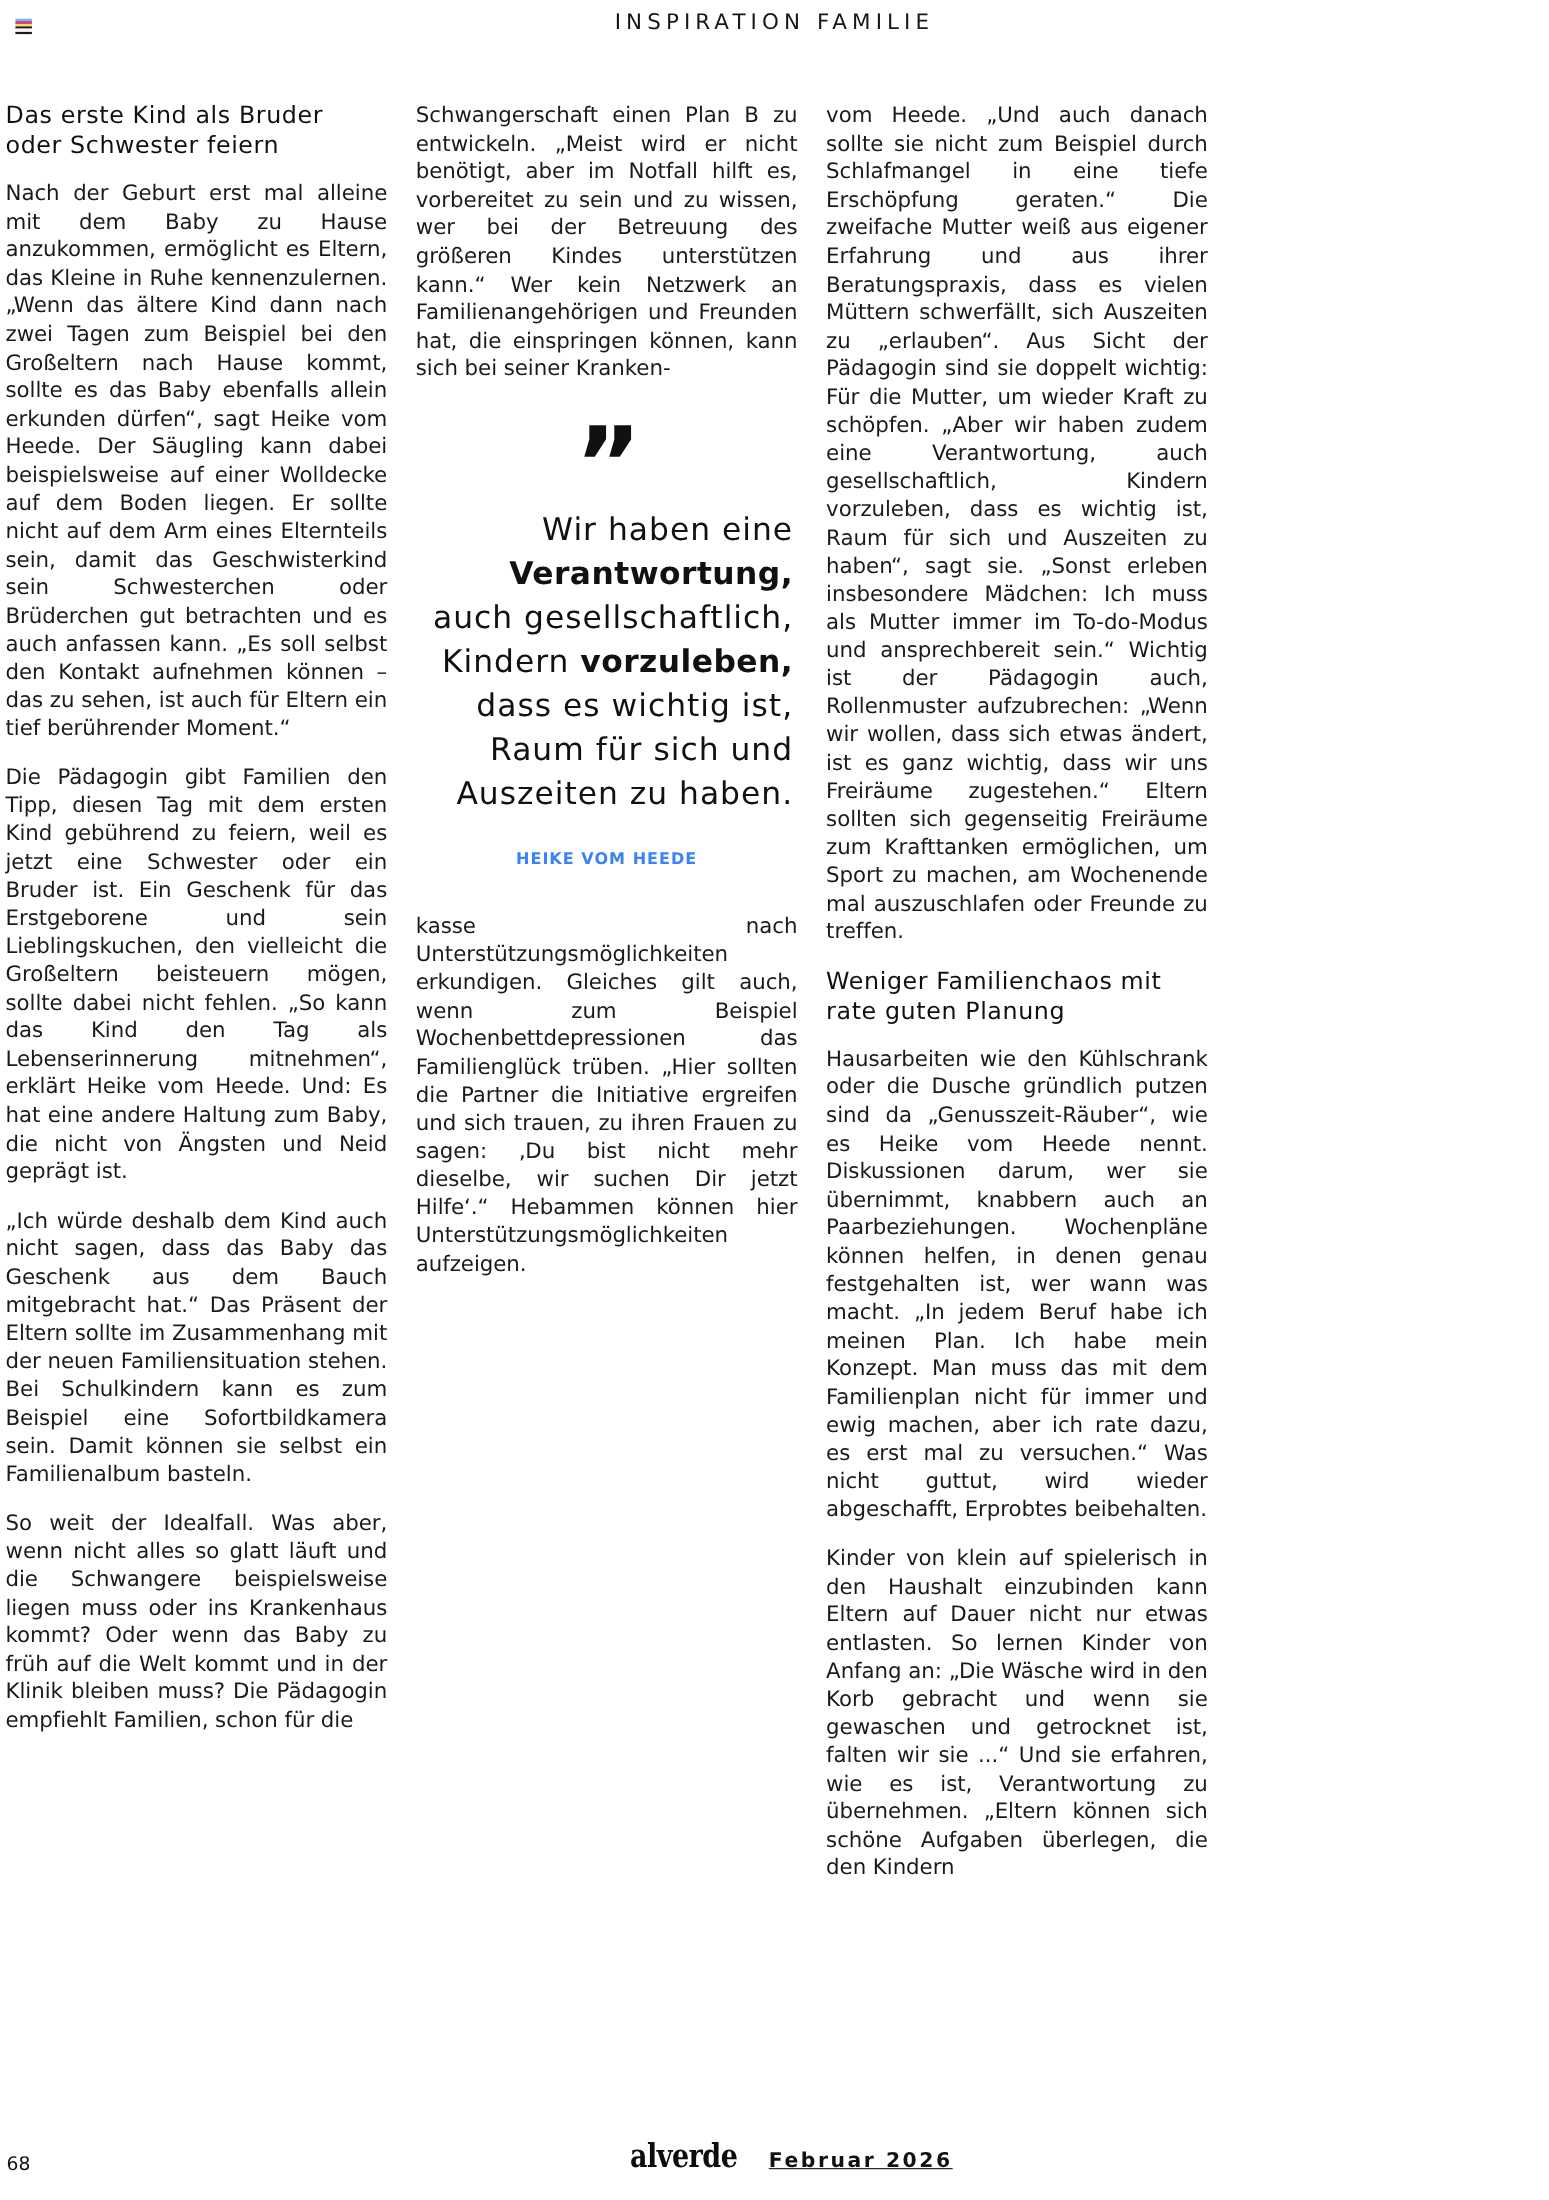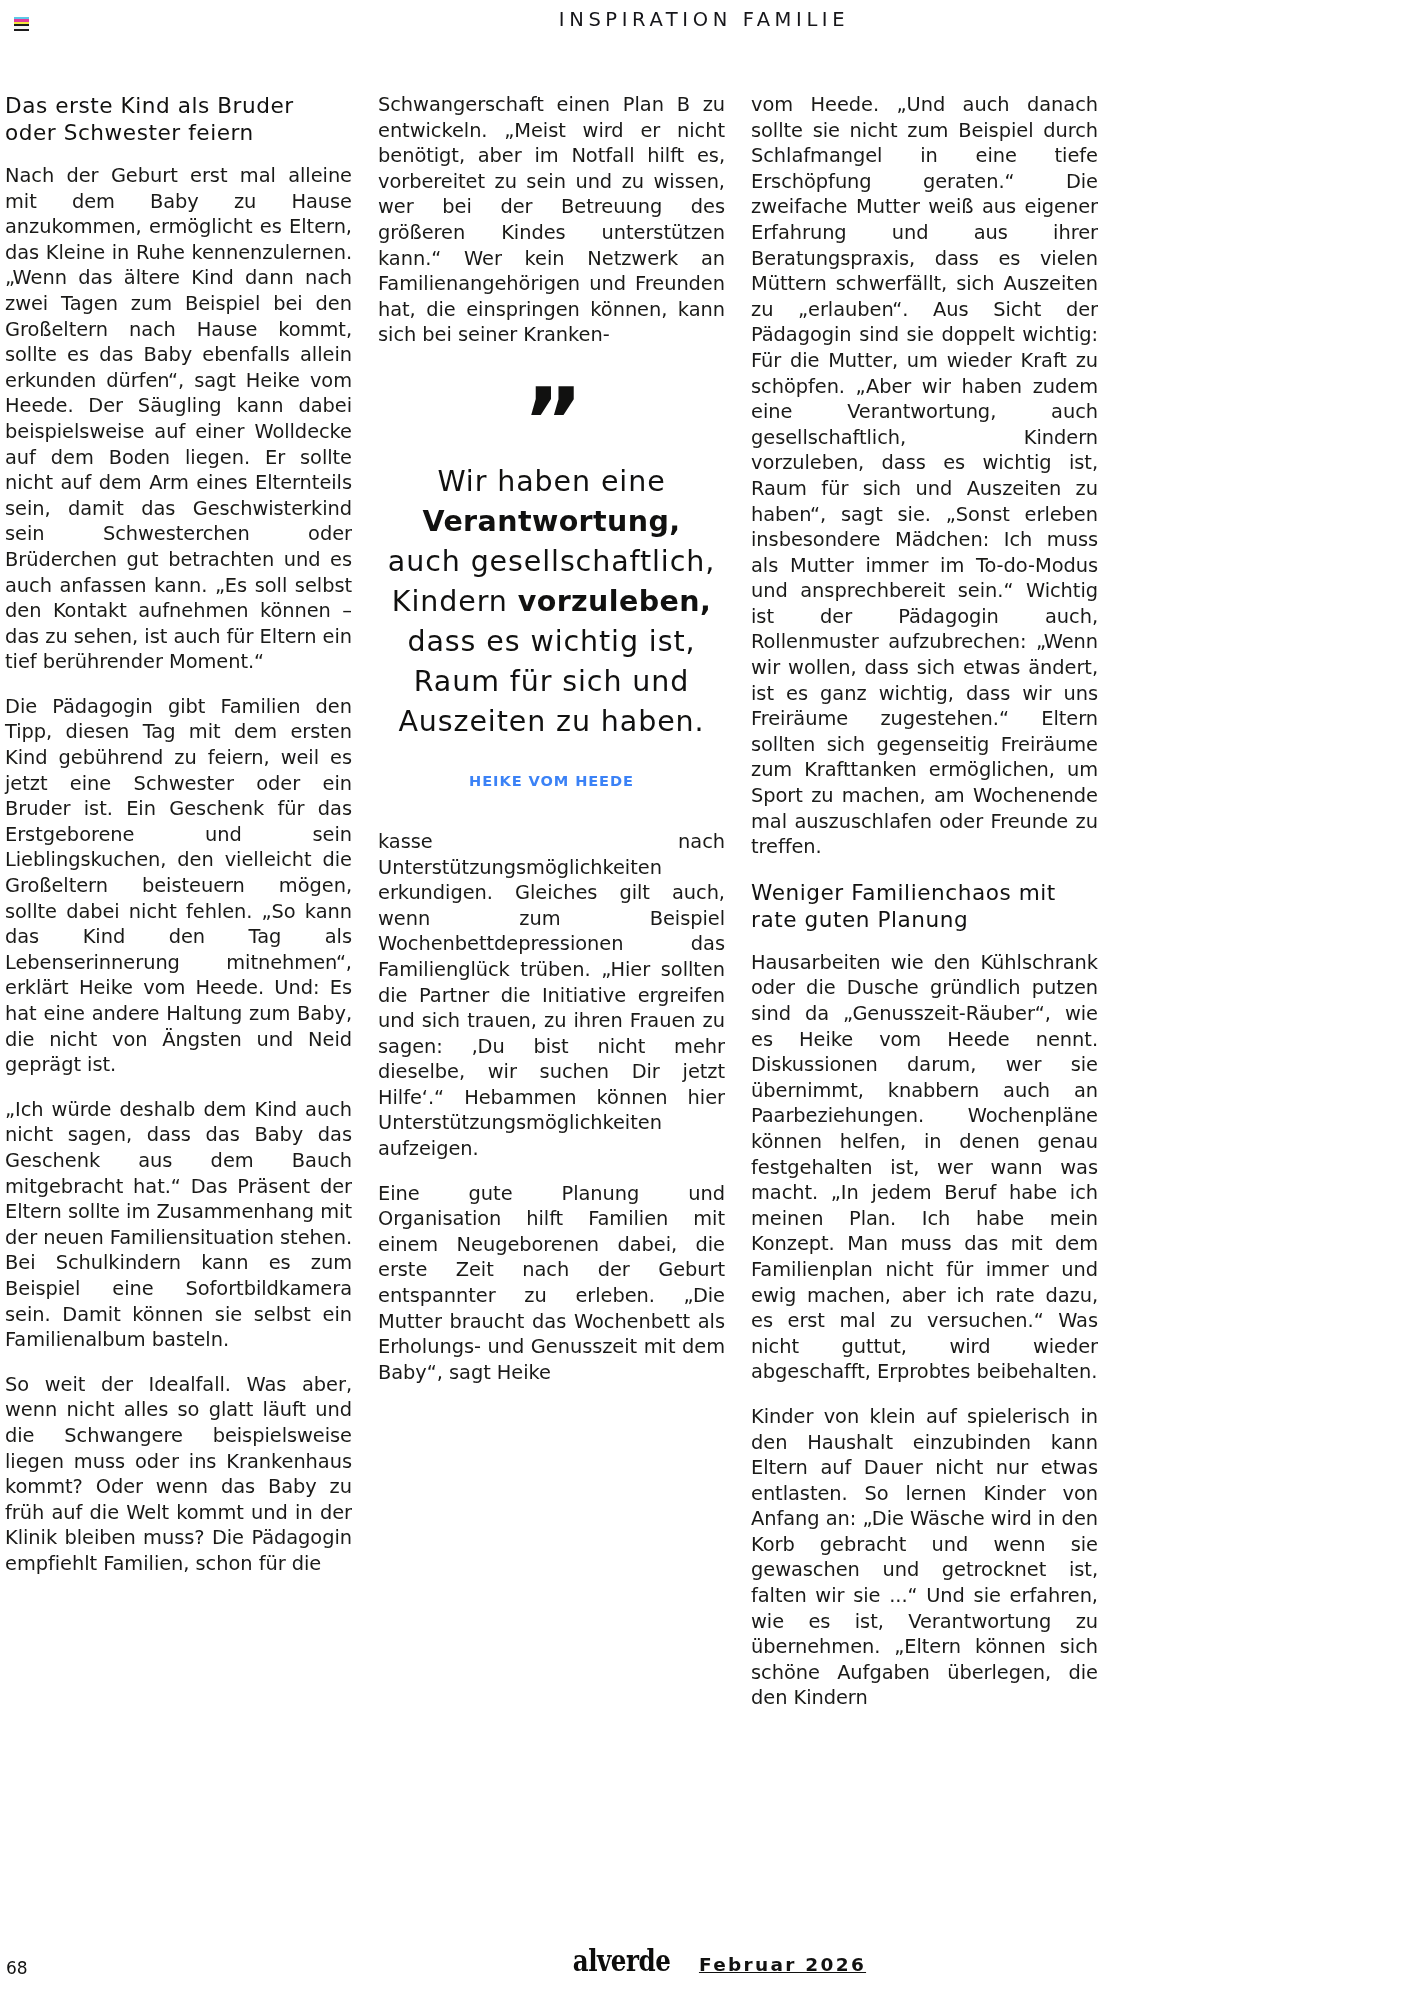--- a/index.html
+++ b/index.html
@@ -99,21 +99,21 @@
     display: block;
     height: 62px;
     margin-bottom: 6px;
   }
   .quote-text {
     font-size: 28.5px;
     line-height: 40px;
     font-weight: 400;
     letter-spacing: 0.9px;
     color: #111110;
-    text-align: center;
+    text-align: right;
   }
   .quote-text b { font-weight: 700; letter-spacing: 0.4px; }
   .quote-attrib {
     margin-top: 30px;
     font-size: 14.6px;
     font-weight: 700;
     letter-spacing: 0.9px;
     text-align: center;
     color: #3b82f6;
   }
@@ -189,21 +189,20 @@
   <div class="col">
     <p class="body">Schwangerschaft einen Plan B zu entwickeln. „Meist wird er nicht benötigt, aber im Notfall hilft es, vorbereitet zu sein und zu wissen, wer bei der Betreuung des größeren Kindes unterstützen kann.“ Wer kein Netzwerk an Familienangehörigen und Freunden hat, die einspringen können, kann sich bei seiner Kranken-</p>
 
     <div class="pullquote">
       <span class="quote-mark">”</span>
       <div class="quote-text" id="quote-text"><span>Wir haben eine </span><b>Verantwortung,</b><span> auch gesellschaftlich, Kindern </span><b>vorzuleben,</b><span> dass es wichtig ist, Raum für sich und Auszeiten zu haben.</span></div>
       <div class="quote-attrib">HEIKE VOM HEEDE</div>
     </div>
 
     <p class="body">kasse nach Unterstützungsmöglichkeiten erkundigen. Gleiches gilt auch, wenn zum Beispiel Wochenbettdepressionen das Familienglück trüben. „Hier sollten die Partner die Initiative ergreifen und sich trauen, zu ihren Frauen zu sagen: ‚Du bist nicht mehr dieselbe, wir suchen Dir jetzt Hilfe‘.“ Hebammen können hier Unterstützungsmöglichkeiten aufzeigen.</p>
-    <p class="body last">Eine gute Planung und Organisation hilft Familien mit einem Neugeborenen dabei, die erste Zeit nach der Geburt entspannter zu erleben. „Die Mutter braucht das Wochenbett als Erholungs- und Genusszeit mit dem Baby“, sagt Heike</p>
   </div>
 
   <div class="col">
     <p class="body">vom Heede. „Und auch danach sollte sie nicht zum Beispiel durch Schlafmangel in eine tiefe Erschöpfung geraten.“ Die zweifache Mutter weiß aus eigener Erfahrung und aus ihrer Beratungspraxis, dass es vielen Müttern schwerfällt, sich Auszeiten zu „erlauben“. Aus Sicht der Pädagogin sind sie doppelt wichtig: Für die Mutter, um wieder Kraft zu schöpfen. „Aber wir haben zudem eine Verantwortung, auch gesellschaftlich, Kindern vorzuleben, dass es wichtig ist, Raum für sich und Auszeiten zu haben“, sagt sie. „Sonst erleben insbesondere Mädchen: Ich muss als Mutter immer im To-do-Modus und ansprechbereit sein.“ Wichtig ist der Pädagogin auch, Rollenmuster aufzubrechen: „Wenn wir wollen, dass sich etwas ändert, ist es ganz wichtig, dass wir uns Freiräume zugestehen.“ Eltern sollten sich gegenseitig Freiräume zum Krafttanken ermöglichen, um Sport zu machen, am Wochenende mal auszuschlafen oder Freunde zu treffen.</p>
     <h2 class="subhead">Weniger Familienchaos mit rate guten Planung</h2>
     <p class="body">Hausarbeiten wie den Kühlschrank oder die Dusche gründlich putzen sind da „Genusszeit-Räuber“, wie es Heike vom Heede nennt. Diskussionen darum, wer sie übernimmt, knabbern auch an Paarbeziehungen. Wochenpläne können helfen, in denen genau festgehalten ist, wer wann was macht. „In jedem Beruf habe ich meinen Plan. Ich habe mein Konzept. Man muss das mit dem Familienplan nicht für immer und ewig machen, aber ich rate dazu, es erst mal zu versuchen.“ Was nicht guttut, wird wieder abgeschafft, Erprobtes beibehalten.</p>
     <p class="body last">Kinder von klein auf spielerisch in den Haushalt einzubinden kann Eltern auf Dauer nicht nur etwas entlasten. So lernen Kinder von Anfang an: „Die Wäsche wird in den Korb gebracht und wenn sie gewaschen und getrocknet ist, falten wir sie ...“ Und sie erfahren, wie es ist, Verantwortung zu übernehmen. „Eltern können sich schöne Aufgaben überlegen, die den Kindern</p>
   </div>
 
 </div>

